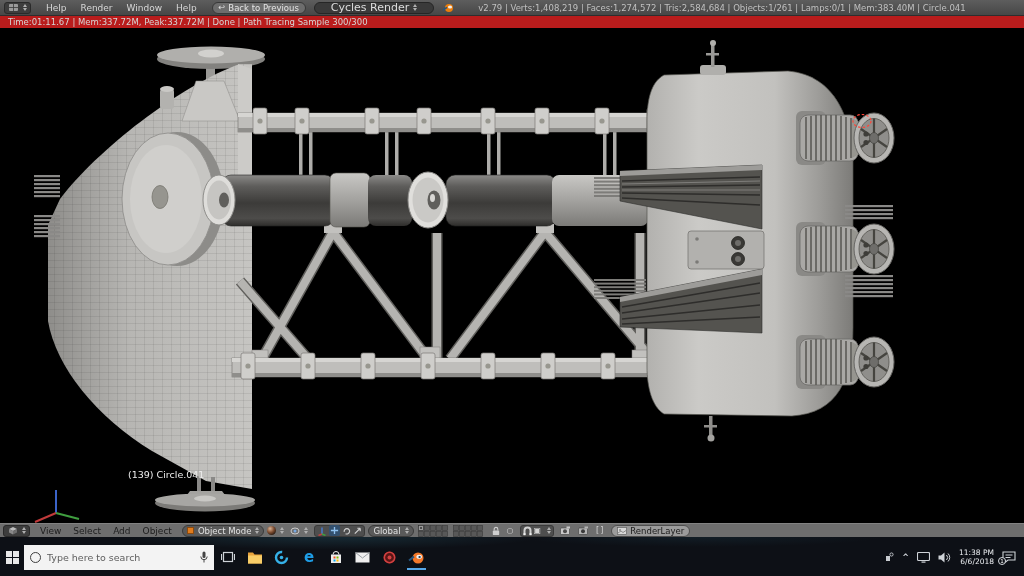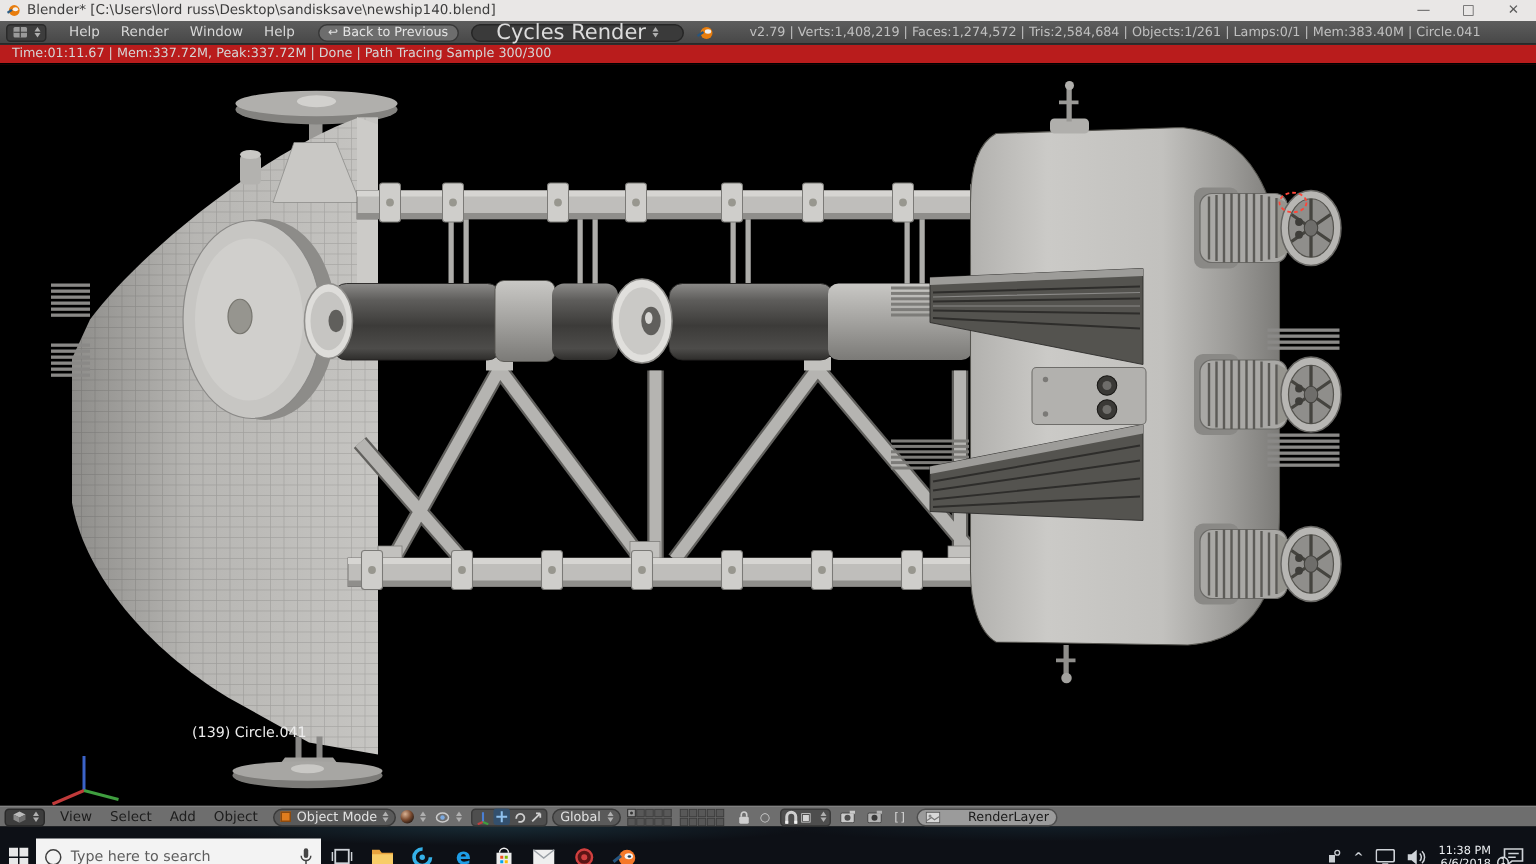--- a/index.html
+++ b/index.html
@@ -19,21 +19,21 @@
               border-bottom:1px solid #2e2e2e; display:flex; align-items:center;
               font-size:9px; color:#d8d8d8; padding:0 4px; white-space:nowrap; }
   .ed-btn { height:12px; background:#3d3d3d; border:1px solid #2a2a2a; border-radius:3px;
             display:flex; align-items:center; padding:0 3px; margin-right:8px; }
   .menu-item { margin:0 7px; }
   .btn-back { height:12px; margin:0 8px; padding:0 6px; background:#6d6d6d;
               border:1px solid #383838; border-radius:6px; display:flex; align-items:center;
               font-size:8.5px; color:#e4e4e4; }
   .btn-back .arr { margin-right:3px; font-size:8px; }
   .dd { height:12px; padding:0 16px; background:#3a3a3a; border:1px solid #262626;
-        border-radius:6px; display:flex; align-items:center; font-size:14px; color:#dcdcdc;justify-content:space-between; }
+        border-radius:6px; display:flex; align-items:center; font-size:11px; color:#dcdcdc;justify-content:space-between; }
   .stats { margin-left:24px; font-size:8.5px; color:#c0c0c0; }
   .updn { display:inline-flex; flex-direction:column; gap:1px; margin-left:4px; }
   .updn i { display:block; width:0; height:0; border-left:2.5px solid transparent; border-right:2.5px solid transparent; }
   .updn .u { border-bottom:3px solid #b0b0b0; }
   .updn .d { border-top:3px solid #b0b0b0; }
 
   
   .status-line { height:13px; background:#b91c1c; border-bottom:1px solid #000;
                  display:flex; align-items:center; padding-left:8px;
                  font-size:8.5px; color:#d6d6d6; }
@@ -51,21 +51,21 @@
   .hdr-dd { height:12px; padding:0 4px; background:#5a5a5a; border:1px solid #3a3a3a;
             border-radius:6px; display:flex; align-items:center; font-size:8.5px; color:#e2e2e2; }
   .icon-btn { height:12px; display:flex; align-items:center; padding:0 2px; margin:0 1px; }
   .cluster { height:12px; display:flex; align-items:center; background:#4e4e4e;
              border:1px solid #3a3a3a; border-radius:3px; padding:0 2px; margin:0 3px; gap:2px; }
   .sphere { width:9px; height:9px; border-radius:50%;
             background:radial-gradient(circle at 35% 30%, #d9b294, #7c4c30 45%, #241812 80%); }
   .cube-or { width:7px; height:7px; background:#e07c1e; border:1px solid #8a4a10; margin-right:4px; }
   .active-tool { background:#33506e; border-radius:2px; }
   .rl-btn { height:12px; padding:0 5px; background:#9b9b9b; border:1px solid #4e4e4e;
-            border-radius:6px; display:flex; align-items:center; gap:18px;
+            border-radius:6px; display:flex; align-items:center; gap:3px;
             font-size:8.5px; color:#1b1b1b; margin-left:4px; }
 
   
   .taskbar { height:40px; display:flex; align-items:center;
              background:radial-gradient(ellipse 300px 18px at 330px 0, rgba(50,110,130,.28), transparent 70%),
                         radial-gradient(ellipse 260px 14px at 700px 0, rgba(40,90,110,.18), transparent 70%),
                         #0d1016; }
   .start { width:24px; height:25px; display:flex; align-items:center; justify-content:center; }
   .searchbox { width:190px; height:25px; background:#f3f3f3; display:flex; align-items:center;
                padding:0 6px; gap:6px; }
@@ -81,35 +81,20 @@
   .ac-wrap { position:relative; display:flex; }
   .ac-badge { position:absolute; left:-4px; bottom:-2px; width:8px; height:8px; border-radius:50%;
               background:#0d1016; border:1px solid #d5d9dd; font-size:5.5px; line-height:6px;
               text-align:center; color:#fff; }
 </style>
 </head>
 <body>
 
 <div class="window">
 
-  <div class="titlebar">
-    <span class="app-ico">
-      <svg width="10" height="10" viewBox="0 0 10 10">
-          <circle cx="5.5" cy="5" r="3.6" fill="#e87d0d"></circle>
-          <ellipse cx="6.3" cy="4.2" rx="1.8" ry="1.3" fill="#f4f4f4"></ellipse>
-          <path d="M1 6.5 L4 4.6" stroke="#2b5f8a" stroke-width="1.4"></path>
-        </svg>
-    </span>
-    <span>Blender* [C:\Users\lord russ\Desktop\sandisksave\newship140.blend]</span>
-    <div class="win-controls">
-      <span>—</span>
-      <span>□</span>
-      <span>✕</span>
-    </div>
-  </div>
 
   <div class="info-bar">
     <span class="ed-btn">
       <svg width="11" height="9" viewBox="0 0 11 9">
           <rect x="1" y="1" width="9" height="7" rx="1" fill="#9a9a9a"></rect>
           <path d="M1 4.5 H10 M5.5 1 V8" stroke="#3a3a3a" stroke-width="0.8"></path>
         </svg>
       <span class="updn">
           <i class="u"></i>
           <i class="d"></i>

